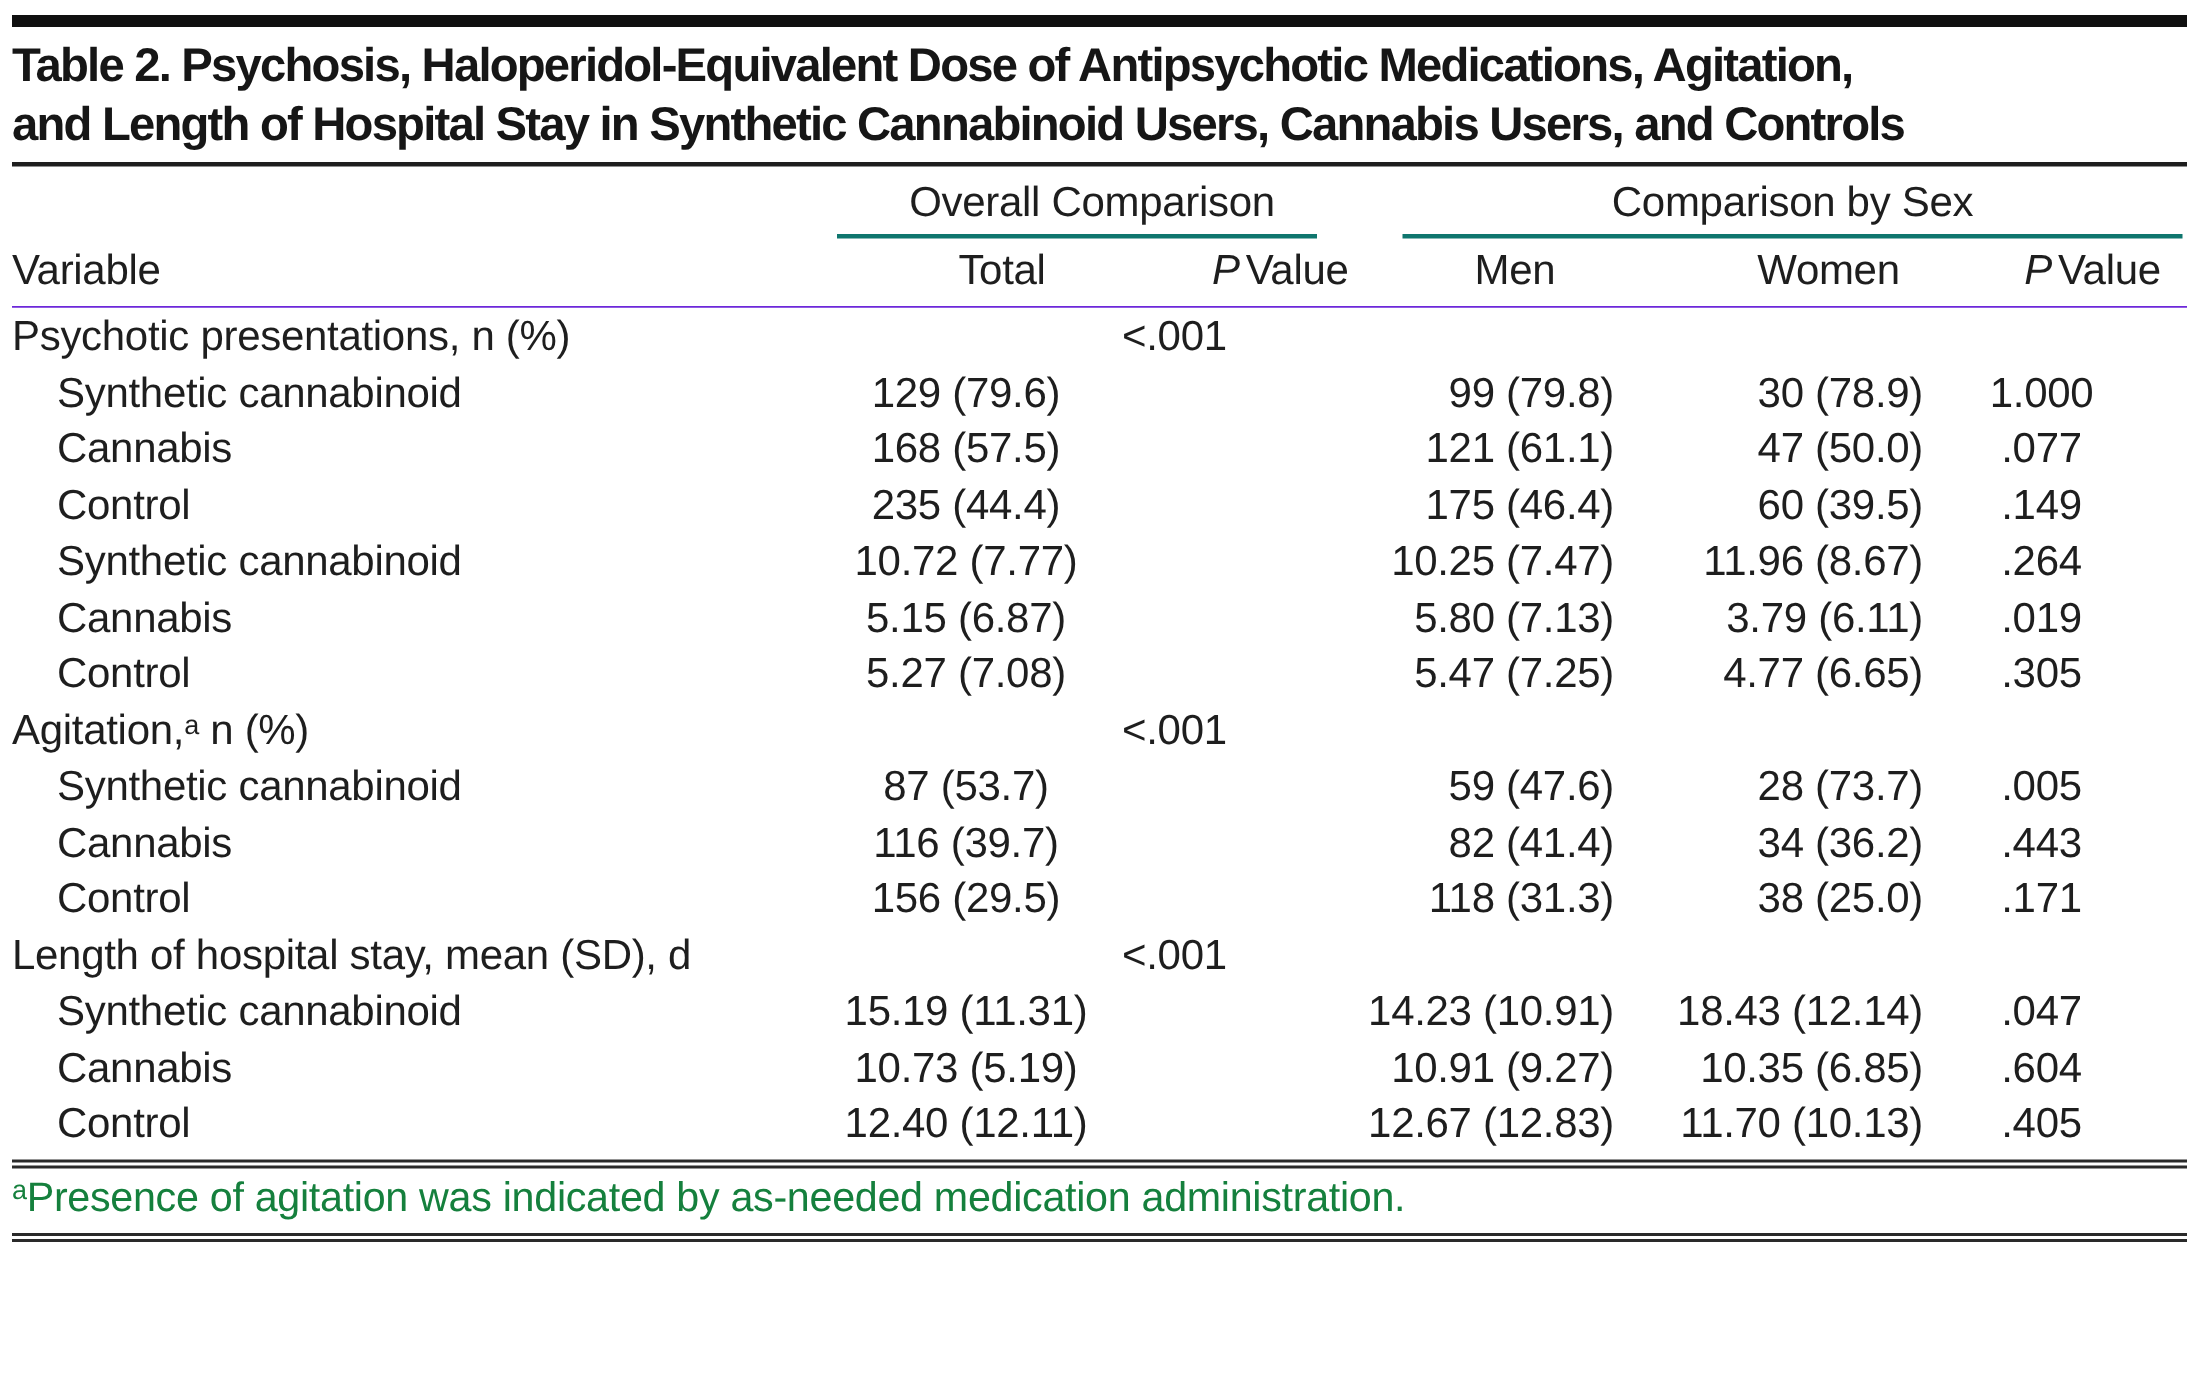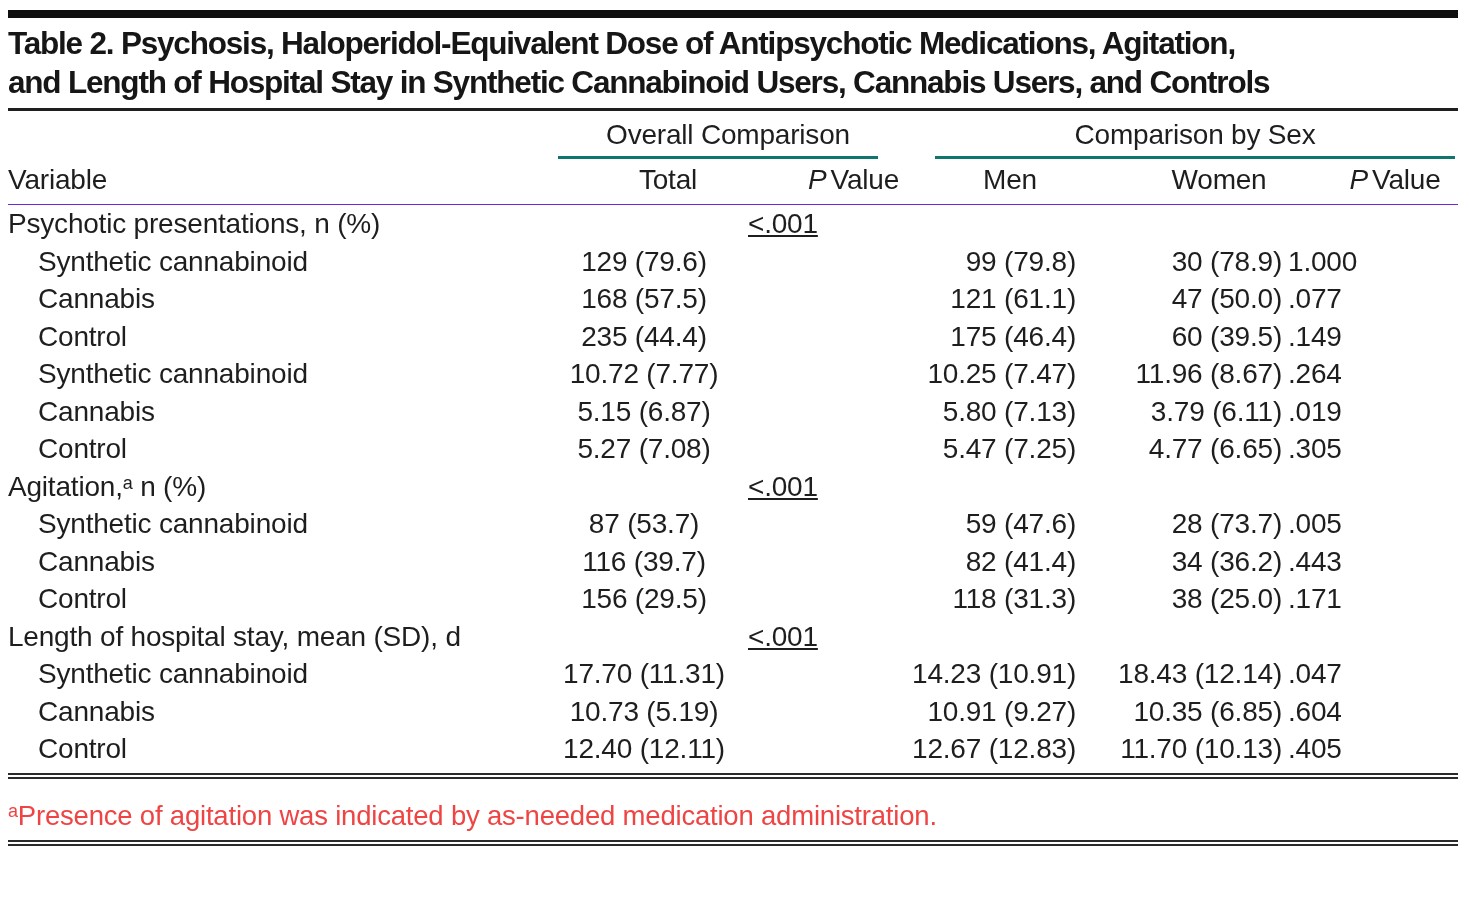--- a/index.html
+++ b/index.html
@@ -42,31 +42,31 @@
   tr.colhead th.h-women{padding-left:60px;}
   tr.colhead th.h-p2{padding-left:44px;}
   .it{font-style:italic;margin-right:4px;}
   tbody td{
     font-size:28px;line-height:37.5px;letter-spacing:-0.2px;
     padding:0;vertical-align:top;white-space:nowrap;
   }
   td.c-var{text-align:left;}
   tr.sub td.c-var{padding-left:30px;}
   td.c-total{text-align:center;padding-right:8px;}
-  td.c-p1{text-align:left;padding-right:65px;text-decoration:underline;}
+  td.c-p1{text-align:left;padding-right:65px;}
   td.c-men{text-align:right;padding-right:14px;}
   td.c-women{text-align:right;padding-right:6px;}
-  td.c-p2{text-align:left;padding-right:24px;}
+  td.c-p2{text-align:center;padding-right:24px;}
   sup.rsup{font-size:18px;line-height:0;vertical-align:7px;}
   .dbl{height:2px;border-top:2px solid #2a2a2a;border-bottom:2px solid #2a2a2a;}
   .dbl-top{margin-top:5px;}
   .dbl-bottom{margin-top:7px;}
   .footnote{
     font-size:27.5px;line-height:34px;letter-spacing:-0.2px;
-    margin-top:20px;color:#ef4444;
+    margin-top:2px;color:#15803d;
   }
   .footnote sup{font-size:18px;line-height:0;vertical-align:8px;}
 </style>
 </head>
 <body>
 
 <div class="page">
 
   <div class="top-bar"></div>
 
@@ -197,21 +197,21 @@
       <tr>
         <td class="c-var"><span>Length of hospital stay, mean (SD), d</span><sup class="rsup"></sup><span></span><div class="line2"></div></td>
         <td class="c-total"></td>
         <td class="c-p1">&lt;.001</td>
         <td class="c-men"></td>
         <td class="c-women"></td>
         <td class="c-p2"></td>
       </tr>
       <tr class="sub">
         <td class="c-var"><span>Synthetic cannabinoid</span><sup class="rsup"></sup><span></span><div class="line2"></div></td>
-        <td class="c-total">17.70 (11.31)</td>
+        <td class="c-total">15.19 (11.31)</td>
         <td class="c-p1"></td>
         <td class="c-men">14.23 (10.91)</td>
         <td class="c-women">18.43 (12.14)</td>
         <td class="c-p2">.047</td>
       </tr>
       <tr class="sub">
         <td class="c-var"><span>Cannabis</span><sup class="rsup"></sup><span></span><div class="line2"></div></td>
         <td class="c-total">10.73 (5.19)</td>
         <td class="c-p1"></td>
         <td class="c-men">10.91 (9.27)</td>

